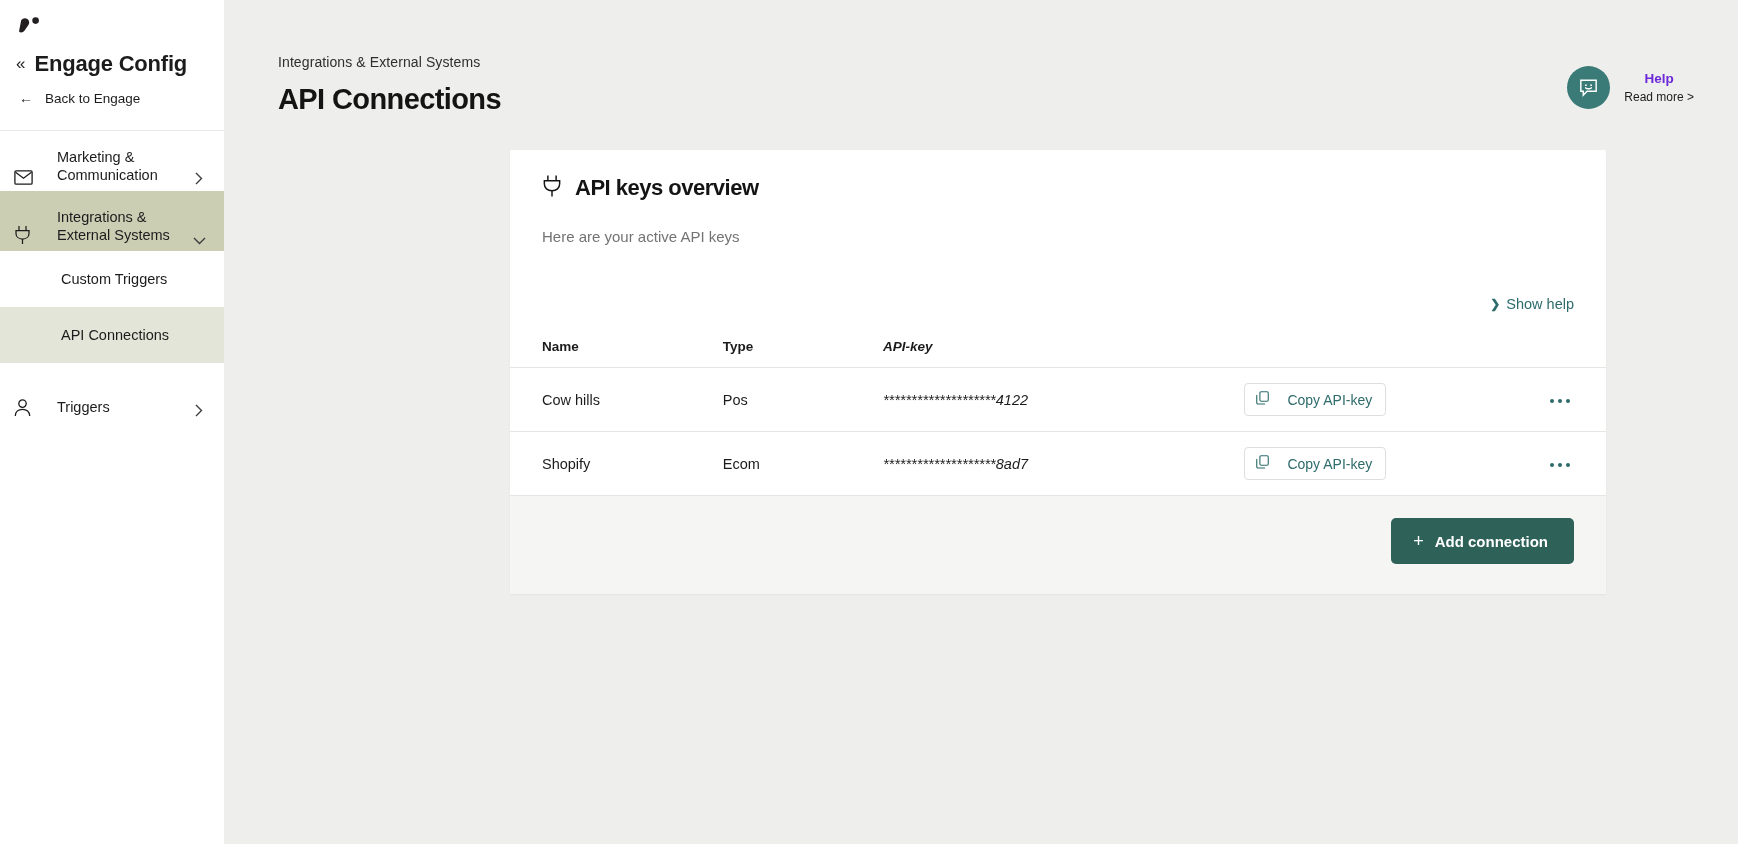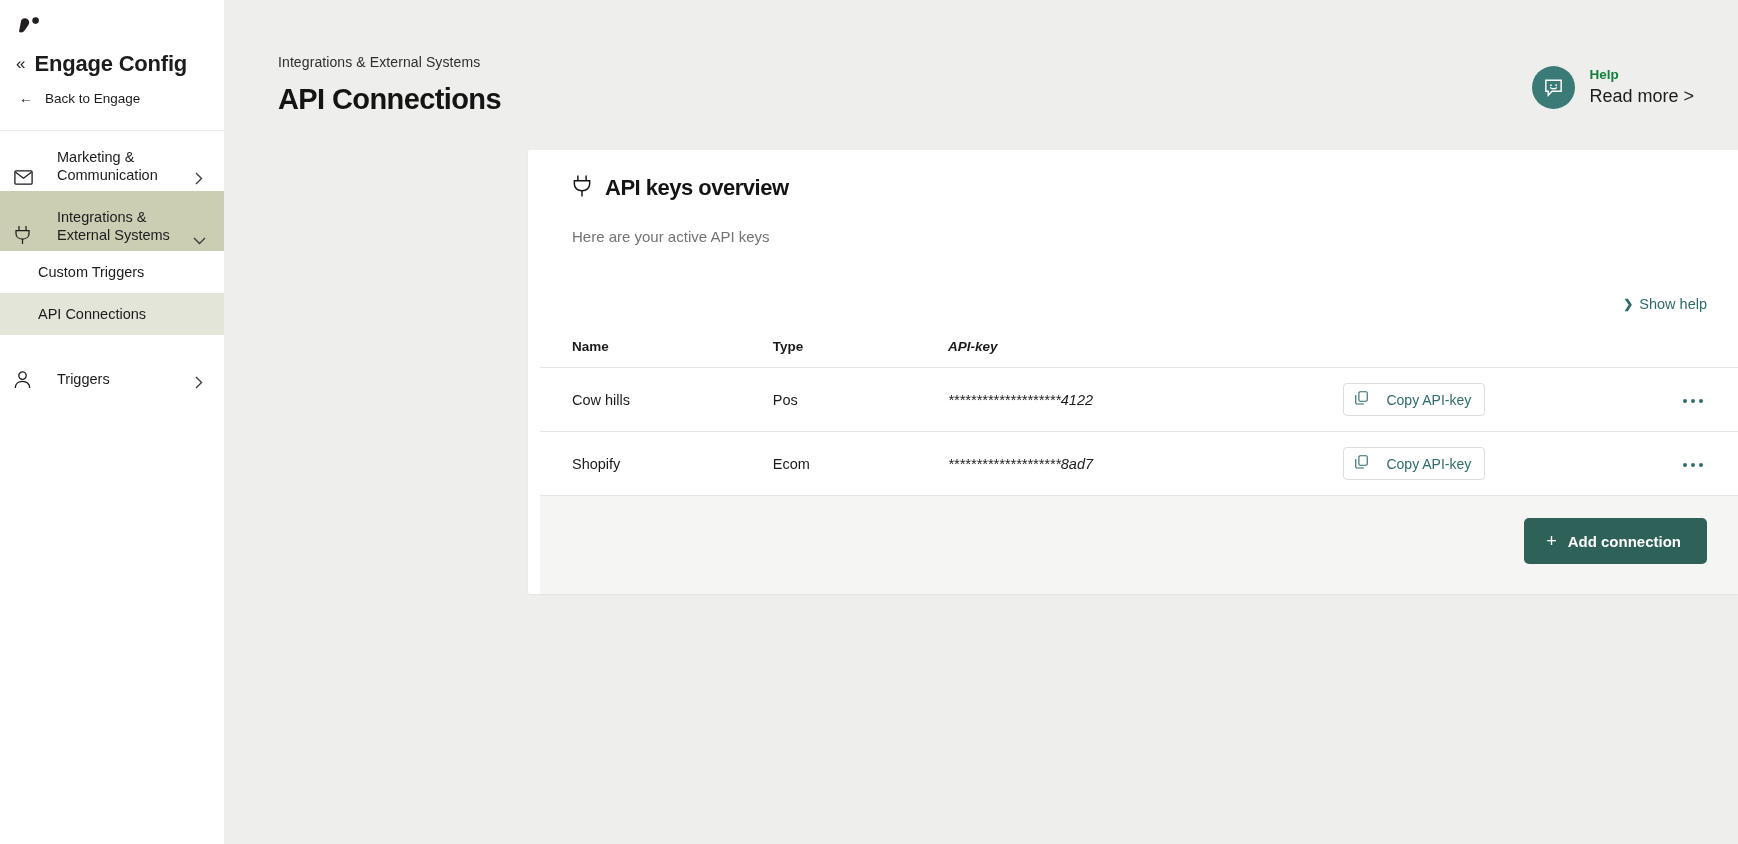--- a/index.html
+++ b/index.html
@@ -102,22 +102,22 @@
     width: 18px;
     color: #3d3d3d;
     display: flex;
     align-items: center;
     justify-content: center;
   }
 
   .sub-item {
     display: flex;
     align-items: center;
-    height: 42px;
-    padding-left: 38px;
+    height: 56px;
+    padding-left: 61px;
     font-size: 14.5px;
     color: #1c1c1c;
     cursor: pointer;
     background: #ffffff;
   }
   .sub-item.active { background: #e3e5d8; }
 
   
   .main {
     flex: 1;
@@ -153,34 +153,33 @@
     margin-top: 12px;
     cursor: pointer;
   }
   .help-circle {
     width: 43px; height: 43px;
     border-radius: 50%;
     background: #3a7a77;
     display: flex; align-items: center; justify-content: center;
   }
   .help-texts { line-height: 1.35; }
-  .help-title { font-size: 13.5px; font-weight: bold; color: #15803d; }
-  .help-sub { font-size: 18px; color: #1c1c1c; }
+  .help-title { font-size: 13.5px; font-weight: bold; color: #6d28d9; text-align: center; }
+  .help-sub { font-size: 12px; color: #1c1c1c; }
 
   
   .card {
     position: absolute;
-    left: 304px;
+    left: 286px;
     top: 150px;
-    width: 1211px;
+    width: 1096px;
     background: #ffffff;
     border-radius: 2px;
     box-shadow: 0 1px 2px rgba(0,0,0,0.05);
     overflow: hidden;
-    padding-left: 12px;
   }
   .card-head {
     display: flex;
     align-items: center;
     gap: 13px;
     padding: 24px 0 0 32px;
   }
   .card-head-title {
     font-size: 22px;
     font-weight: bold;

